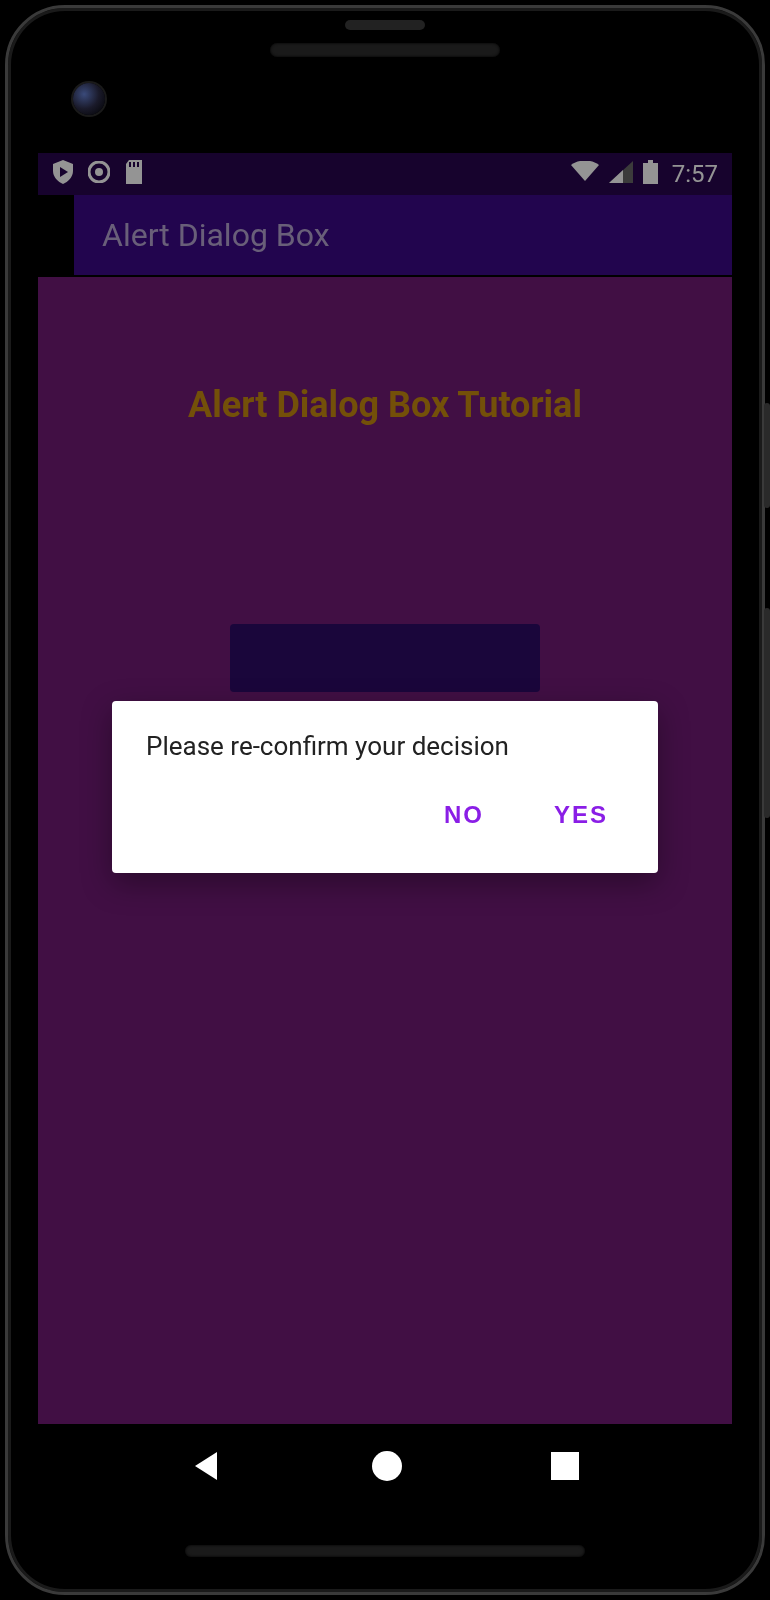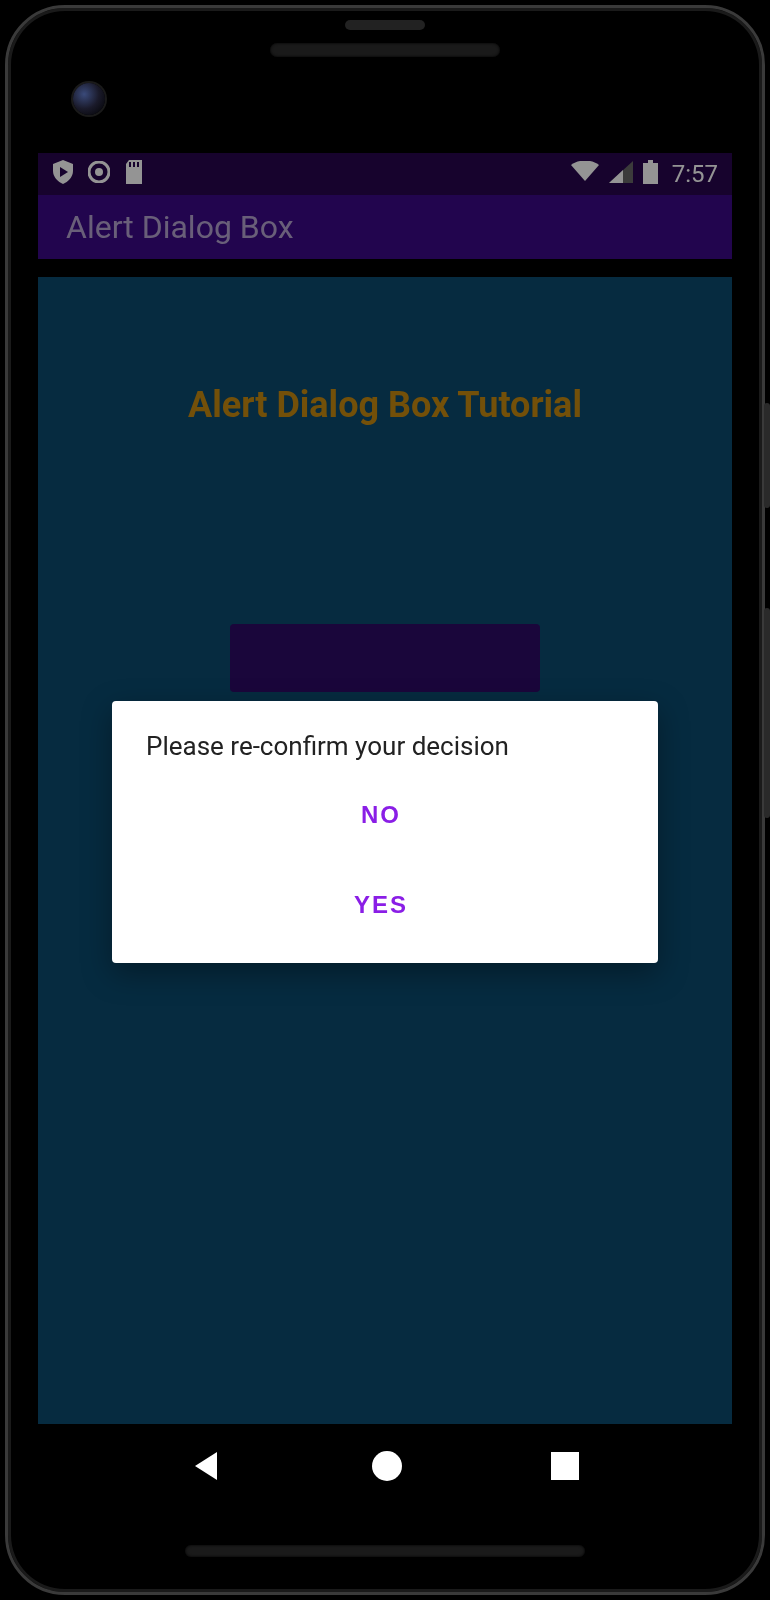--- a/index.html
+++ b/index.html
@@ -113,36 +113,37 @@
       display: flex;
       align-items: center;
       gap: 10px;
     }
     .clock {
       font-size: 24px;
       font-weight: 400;
       margin-left: 4px;
     }
     .app-bar {
-      height: 64px;
+      height: 80px;
       background: #3b0a87;
       display: flex;
       align-items: center;
       padding: 0 28px;
       color: #b5a4d0;
       font-size: 32px;
       font-weight: 400;
+      margin-left: 36px;
     }
     .app-content {
       position: absolute;
       top: 124px;
       left: 0;
       right: 0;
       bottom: 88px;
-      background: #0c4a6e;
+      background: #701a75;
       display: flex;
       flex-direction: column;
       align-items: center;
     }
     .heading {
       margin-top: 105px;
       text-align: center;
       color: #c78a10;
       font-size: 36px;
       font-weight: 700;
@@ -175,24 +176,23 @@
       padding: 30px 34px 20px 34px;
     }
     .dialog-message {
       font-size: 26px;
       color: #222;
       margin-bottom: 30px;
     }
     .dialog-actions {
       display: flex;
       justify-content: flex-end;
-      gap: 42px;
+      gap: 54px;
       padding-right: 8px;
       padding-bottom: 14px;
-      flex-direction: column;
     }
     .dialog-button {
       background: none;
       border: none;
       color: #8a1ee6;
       font-size: 24px;
       font-weight: 700;
       letter-spacing: 2px;
       cursor: pointer;
       padding: 10px 8px;

